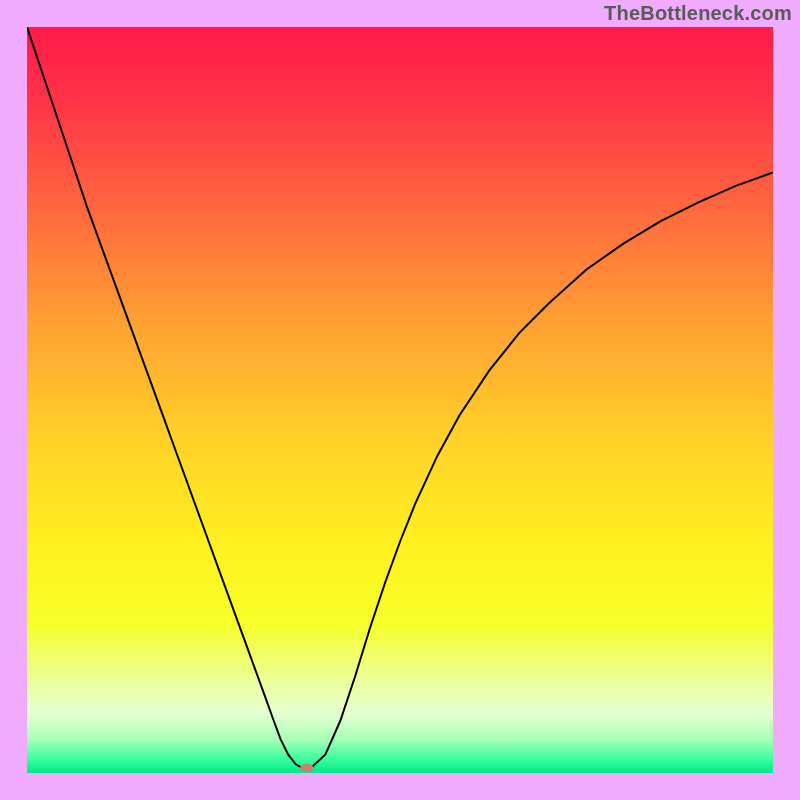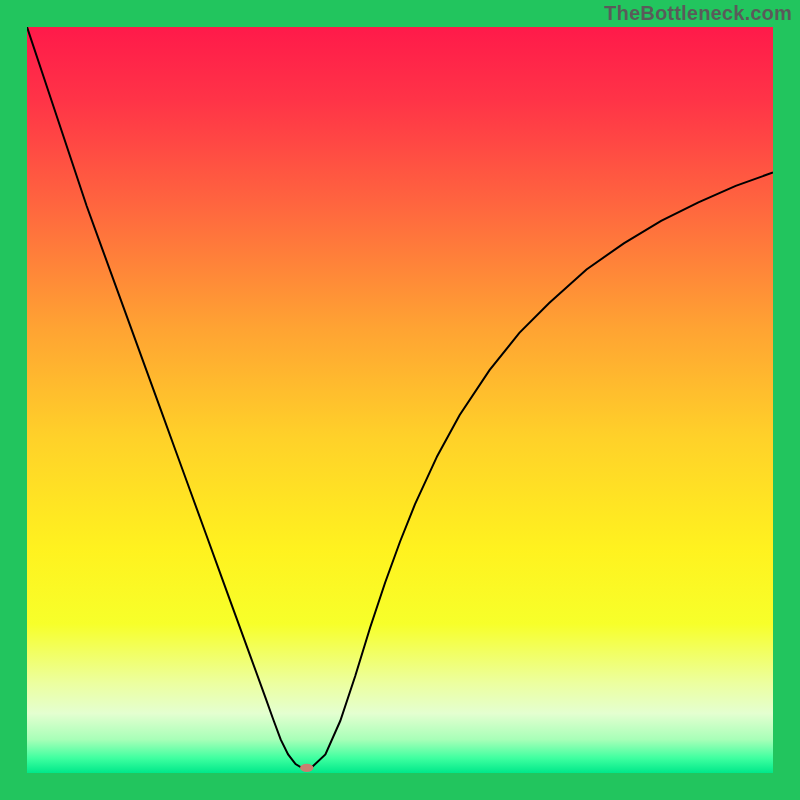--- a/index.html
+++ b/index.html
@@ -1,17 +1,17 @@
 <!DOCTYPE html>
 <html><head>
 <meta charset="utf-8">
 <style>
   * { margin: 0; padding: 0; box-sizing: border-box; }
   body { width: 800px; height: 800px; overflow: hidden; background: #000; font-family: Arial, sans-serif; }
-  .frame { width: 800px; height: 800px; position: relative; background: #22c55e; }
+  .frame { width: 800px; height: 800px; position: relative; background: #f0abfc; }
   .watermark { position: absolute; top: 2px; right: 8px; font-size: 20px; font-weight: bold; color: #5a5a5a; z-index: 10; letter-spacing: 0.2px; }
   .plot { position: absolute; top: 27px; left: 27px; width: 746px; height: 746px; }
   .plot svg { width: 100%; height: 100%; display: block; }
 </style>
 </head>
 <body>
 
 <div class="frame">
   <div class="watermark">TheBottleneck.com</div>
   <div class="plot">

